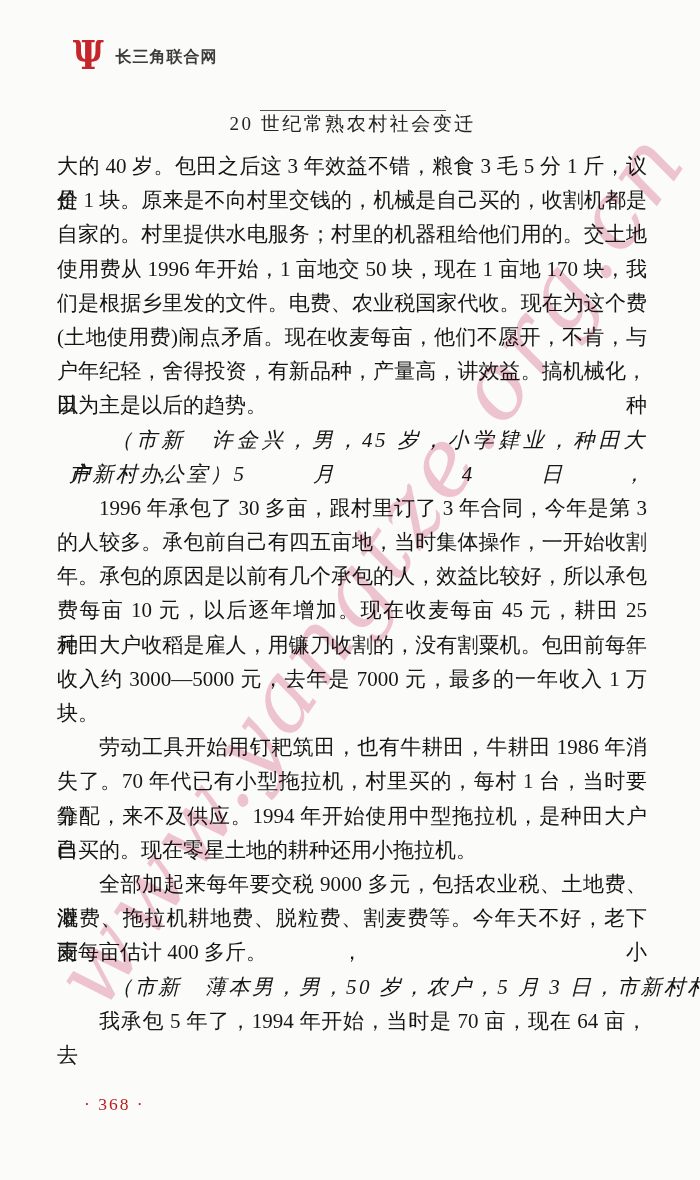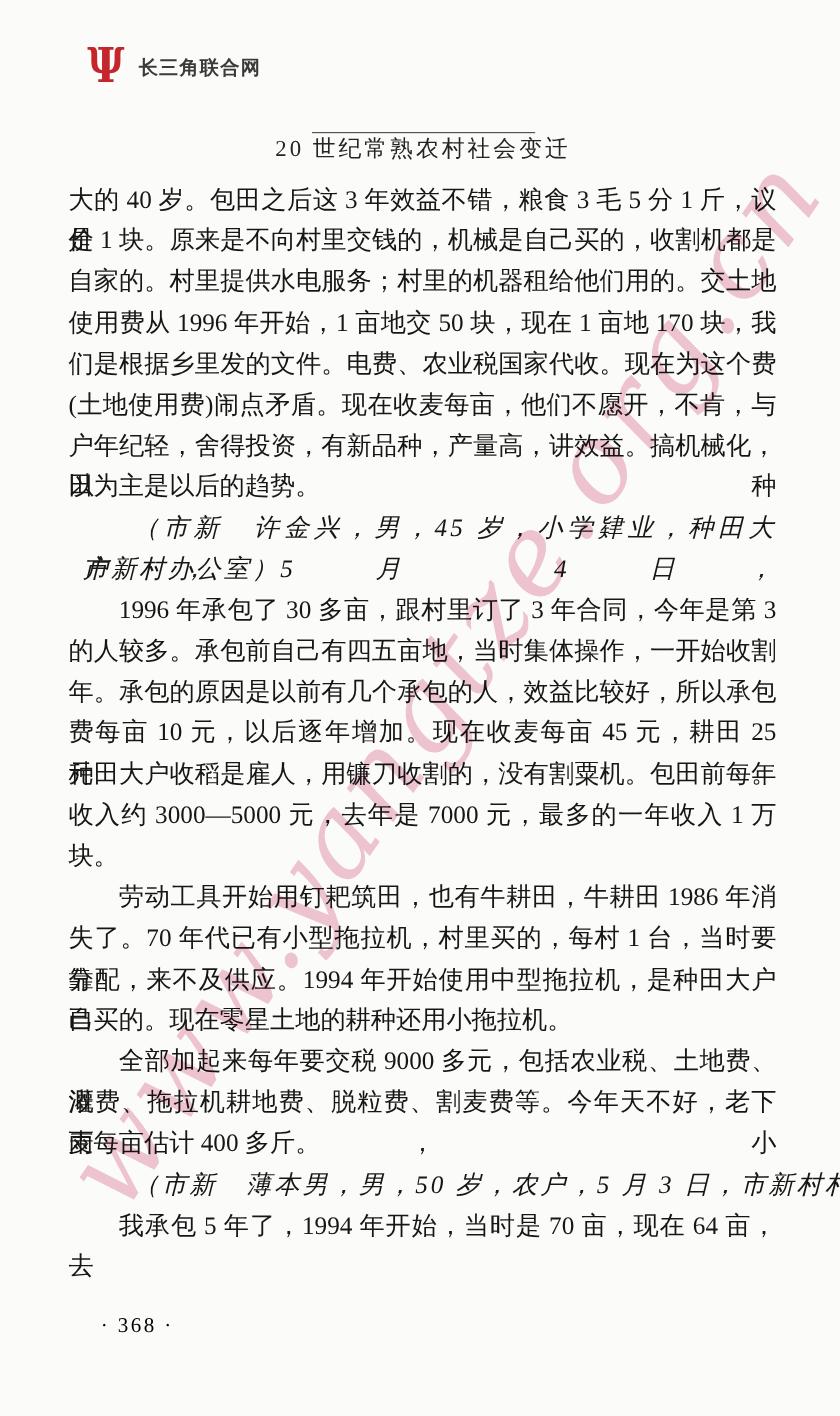--- a/index.html
+++ b/index.html
@@ -40,21 +40,21 @@
     height:34.2px;line-height:34.2px;font-size:21px;
     white-space:nowrap;color:#161616;
   }
   .j{white-space:normal;text-align:justify;text-align-last:justify;text-justify:inter-character;}
   .last{text-align:right;text-align-last:left;}
   .ind{text-indent:42px;}
   .kai{font-style:italic;letter-spacing:2.5px;margin-left:12px;}
   
   .footer{
     position:absolute;left:84px;top:1094px;
-    font-size:17.5px;letter-spacing:2px;color:#000000;
+    font-size:17.5px;letter-spacing:2px;color:#b91c1c;
   }
   
   .watermark{
     position:absolute;left:370px;top:568px;
     transform:translate(-50%,-50%) rotate(-55.5deg);
     font-family:"DejaVu Serif","Liberation Serif",serif;
     font-style:italic;
     font-size:92px;letter-spacing:5px;white-space:nowrap;
     color:rgba(222,120,155,0.42);
     mix-blend-mode:multiply;

